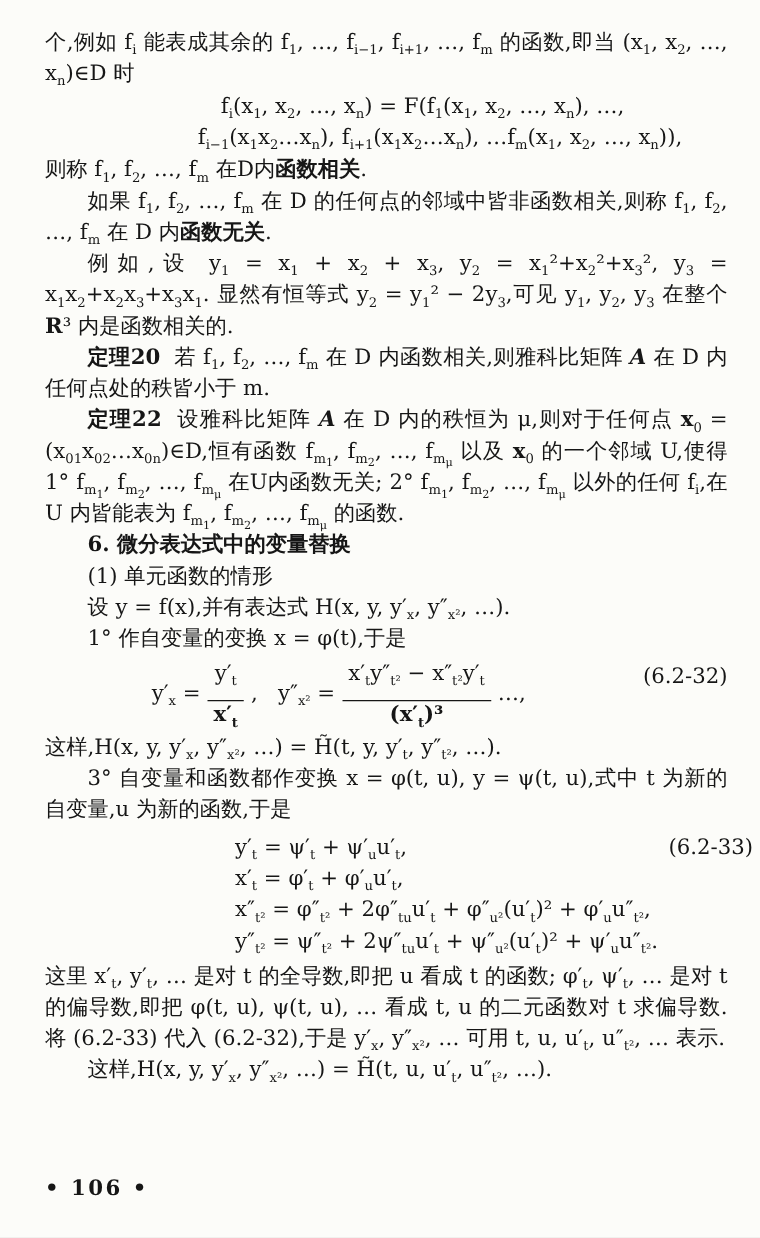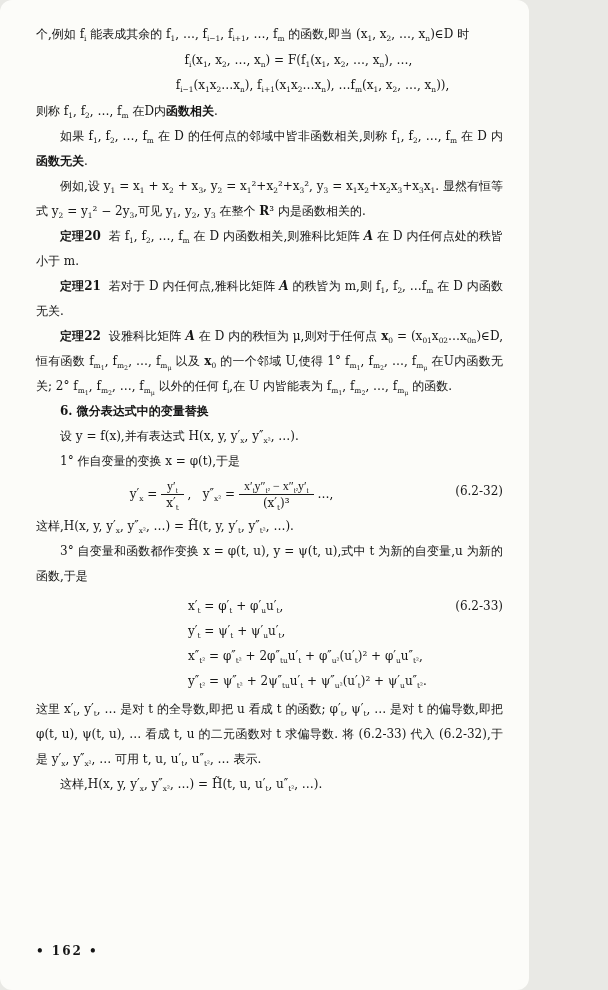--- a/index.html
+++ b/index.html
@@ -1,40 +1,39 @@
 <!DOCTYPE html>
 <html lang="zh"><head>
 <meta charset="utf-8">
 <style>
   html,body{margin:0;padding:0;background:#e9e9e5;}
   .page{
-    width:529px;height:990px;box-sizing:border-box;position:relative;overflow:hidden;
+    width:608px;height:990px;box-sizing:border-box;position:relative;overflow:hidden;
     background:#fcfcf9;color:#161616;
     font-family:"DejaVu Serif","Liberation Serif",serif;
-    font-size:12px;line-height:25px;
+    font-size:17px;line-height:25px;
     padding:22px 26px 0 36px;
-    border-radius:12px;
   }
   .para{margin:0;text-align:justify;}
   .indent{text-indent:2em;}
   .bold{font-weight:bold;}
   sub{font-size:0.62em;line-height:0;}
   sub sub{font-size:0.85em;}
   b i{font-family:"DejaVu Serif","Liberation Serif",serif;}
   
   .disp{margin:1px 0;text-align:center;}
   .disp .l1{padding-left:58px;}
   .disp .l2{padding-left:86px;}
   
   .eq-row{display:flex;align-items:flex-start;margin:5px 0 3px;}
   .eq-body{flex:1;text-align:center;white-space:nowrap;}
   .eq-no{flex:0 0 76px;text-align:right;white-space:nowrap;}
   .frac{display:inline-block;vertical-align:middle;text-align:center;line-height:1.2;}
-  .frac .fnum{display:block;border-bottom:1.5px solid #161616;padding:0 5px 1px;font-family:Liberation Serif, serif;}
-  .frac .fden{display:block;padding:1px 5px 0;}
+  .frac .fnum{display:block;border-bottom:1.5px solid #161616;padding:0 5px 11px;}
+  .frac .fden{display:block;padding:1px 5px 0;font-weight:bold;}
   .eq33-lines{flex:1;padding-left:152px;text-align:left;}
   .eq33-lines .eqline{line-height:25px;white-space:nowrap;}
   .pageno{position:absolute;left:36px;bottom:26px;font-weight:bold;letter-spacing:2px;}
 </style>
 </head>
 <body>
 
 <div class="page">
 
   <p class="para">个,例如 f<sub>i</sub> 能表成其余的 f<sub>1</sub>, …, f<sub>i−1</sub>, f<sub>i+1</sub>, …, f<sub>m</sub> 的函数,即当 (x<sub>1</sub>, x<sub>2</sub>, …, x<sub>n</sub>)∈D 时</p>
@@ -45,26 +44,26 @@
   </div>
 
   <p class="para">则称 f<sub>1</sub>, f<sub>2</sub>, …, f<sub>m</sub> 在D内<b>函数相关</b>.</p>
 
   <p class="para indent">如果 f<sub>1</sub>, f<sub>2</sub>, …, f<sub>m</sub> 在 D 的任何点的邻域中皆非函数相关,则称 f<sub>1</sub>, f<sub>2</sub>, …, f<sub>m</sub> 在 D 内<b>函数无关</b>.</p>
 
   <p class="para indent">例如,设 y<sub>1</sub> = x<sub>1</sub> + x<sub>2</sub> + x<sub>3</sub>, y<sub>2</sub> = x<sub>1</sub>²+x<sub>2</sub>²+x<sub>3</sub>², y<sub>3</sub> = x<sub>1</sub>x<sub>2</sub>+x<sub>2</sub>x<sub>3</sub>+x<sub>3</sub>x<sub>1</sub>. 显然有恒等式 y<sub>2</sub> = y<sub>1</sub>² − 2y<sub>3</sub>,可见 y<sub>1</sub>, y<sub>2</sub>, y<sub>3</sub> 在整个 <b>R</b>³ 内是函数相关的.</p>
 
   <p class="para indent"><b>定理20</b>&nbsp;&nbsp;若 f<sub>1</sub>, f<sub>2</sub>, …, f<sub>m</sub> 在 D 内函数相关,则雅科比矩阵 <b><i>A</i></b> 在 D 内任何点处的秩皆小于 m.</p>
 
-  <p class="para indent"><b>定理21</b>&nbsp;&nbsp;若对于 D 内任何点,雅科比矩阵 <b><i>A</i></b> 的秩皆为 m,则 f<sub>1</sub>, f<sub>2</sub>, …f<sub>m</sub> 在 D 内函数无关.</p>
 
   <p class="para indent"><b>定理22</b>&nbsp;&nbsp;设雅科比矩阵 <b><i>A</i></b> 在 D 内的秩恒为 μ,则对于任何点 <b>x</b><sub>0</sub> = (x<sub>01</sub>x<sub>02</sub>…x<sub>0n</sub>)∈D,恒有函数 f<sub>m<sub>1</sub></sub>, f<sub>m<sub>2</sub></sub>, …, f<sub>m<sub>μ</sub></sub> 以及 <b>x</b><sub>0</sub> 的一个邻域 U,使得 1° f<sub>m<sub>1</sub></sub>, f<sub>m<sub>2</sub></sub>, …, f<sub>m<sub>μ</sub></sub> 在U内函数无关; 2° f<sub>m<sub>1</sub></sub>, f<sub>m<sub>2</sub></sub>, …, f<sub>m<sub>μ</sub></sub> 以外的任何 f<sub>i</sub>,在 U 内皆能表为 f<sub>m<sub>1</sub></sub>, f<sub>m<sub>2</sub></sub>, …, f<sub>m<sub>μ</sub></sub> 的函数.</p>
 
   <p class="para indent bold">6. 微分表达式中的变量替换</p>
 
+  <p class="para indent">(1) 单元函数的情形</p>
 
   <p class="para indent">设 y = f(x),并有表达式 H(x, y, y′<sub>x</sub>, y″<sub>x²</sub>, …).</p>
 
   <p class="para indent">1° 作自变量的变换 x = φ(t),于是</p>
 
   <div class="eq-row">
     <div class="eq-body">
       <span>y′<sub>x</sub> =</span>
       <span class="frac">
         <span class="fnum">y′<sub>t</sub></span>
@@ -79,27 +78,27 @@
     </div>
     <div class="eq-no">(6.2-32)</div>
   </div>
 
   <p class="para">这样,H(x, y, y′<sub>x</sub>, y″<sub>x²</sub>, …) = H̃(t, y, y′<sub>t</sub>, y″<sub>t²</sub>, …).</p>
 
   <p class="para indent">3° 自变量和函数都作变换 x = φ(t, u), y = ψ(t, u),式中 t 为新的自变量,u 为新的函数,于是</p>
 
   <div class="eq-row">
     <div class="eq33-lines">
+      <div class="eqline">y′<sub>t</sub> = ψ′<sub>t</sub> + ψ′<sub>u</sub>u′<sub>t</sub>,</div>
       <div class="eqline">x′<sub>t</sub> = φ′<sub>t</sub> + φ′<sub>u</sub>u′<sub>t</sub>,</div>
-      <div class="eqline">y′<sub>t</sub> = ψ′<sub>t</sub> + ψ′<sub>u</sub>u′<sub>t</sub>,</div>
       <div class="eqline">x″<sub>t²</sub> = φ″<sub>t²</sub> + 2φ″<sub>tu</sub>u′<sub>t</sub> + φ″<sub>u²</sub>(u′<sub>t</sub>)² + φ′<sub>u</sub>u″<sub>t²</sub>,</div>
       <div class="eqline">y″<sub>t²</sub> = ψ″<sub>t²</sub> + 2ψ″<sub>tu</sub>u′<sub>t</sub> + ψ″<sub>u²</sub>(u′<sub>t</sub>)² + ψ′<sub>u</sub>u″<sub>t²</sub>.</div>
     </div>
     <div class="eq-no">(6.2-33)</div>
   </div>
 
   <p class="para">这里 x′<sub>t</sub>, y′<sub>t</sub>, … 是对 t 的全导数,即把 u 看成 t 的函数; φ′<sub>t</sub>, ψ′<sub>t</sub>, … 是对 t 的偏导数,即把 φ(t, u), ψ(t, u), … 看成 t, u 的二元函数对 t 求偏导数. 将 (6.2-33) 代入 (6.2-32),于是 y′<sub>x</sub>, y″<sub>x²</sub>, … 可用 t, u, u′<sub>t</sub>, u″<sub>t²</sub>, … 表示.</p>
 
   <p class="para indent">这样,H(x, y, y′<sub>x</sub>, y″<sub>x²</sub>, …) = H̃(t, u, u′<sub>t</sub>, u″<sub>t²</sub>, …).</p>
 
-  <div class="pageno">• 162 •</div>
+  <div class="pageno">• 106 •</div>
 
 </div>
 
 </body></html>

